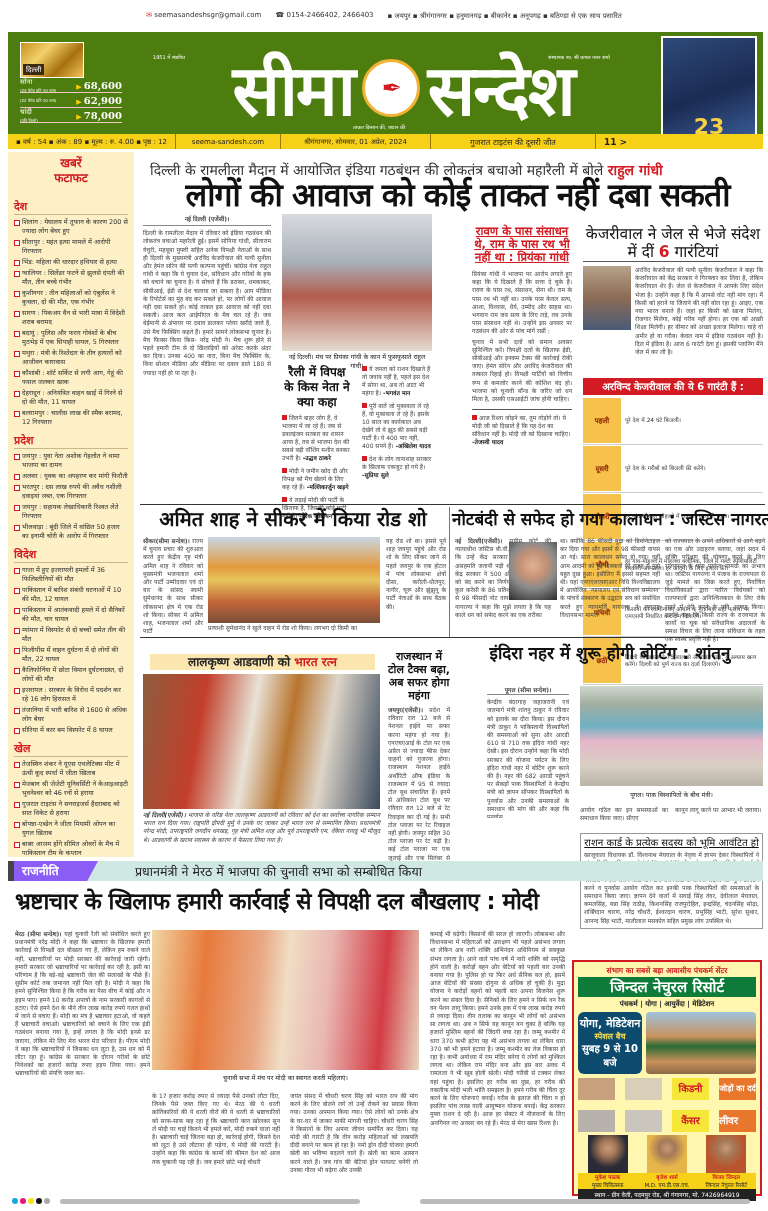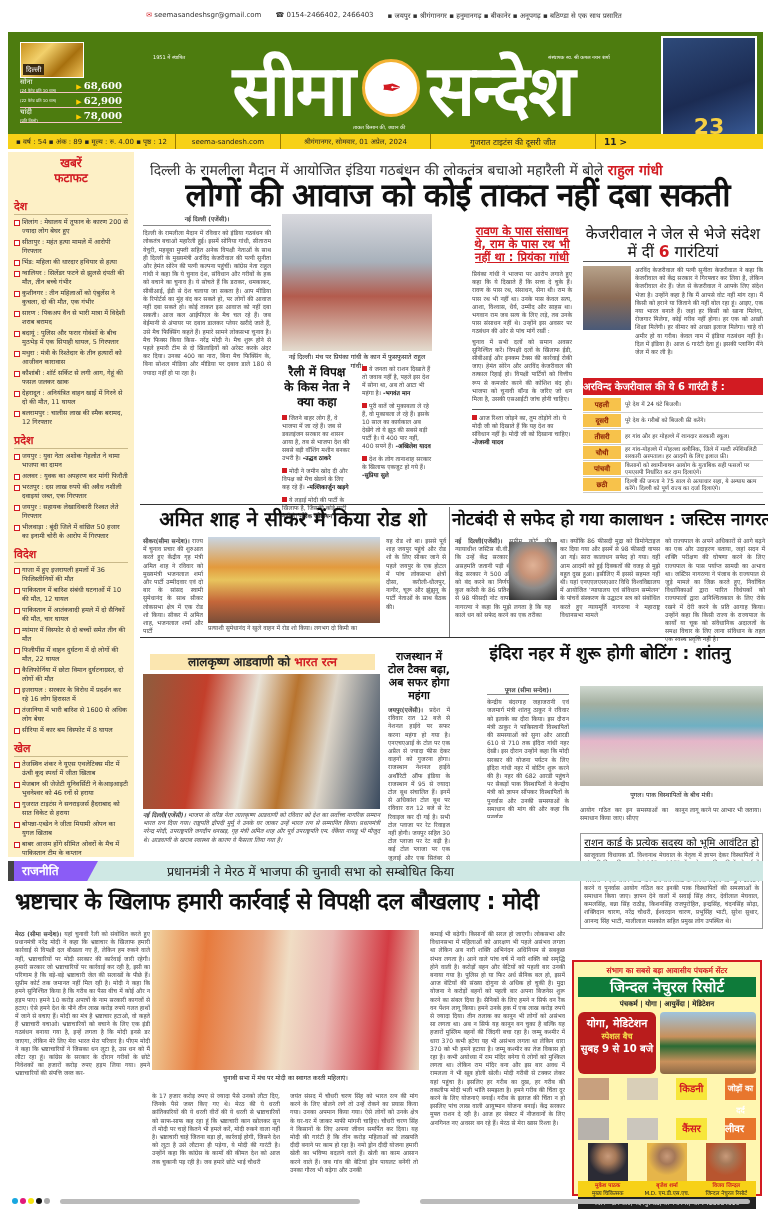--- a/index.html
+++ b/index.html
@@ -30,31 +30,31 @@
 .kicker b{color:#d21b22}
 .head1{position:absolute;top:172px;left:150px;width:615px;text-align:center;font-size:32px;font-weight:bold;color:#111;letter-spacing:-1px;white-space:nowrap}
 .txt{font-size:6px;line-height:8.2px;color:#444;text-align:justify}
 .col{position:absolute}
 .photo{position:absolute;background:#bbb}
 .caption{font-size:6.3px;color:#222;text-align:center}
 .rule{position:absolute;background:#333;height:1px}
 .redh{color:#d21b22;font-weight:bold;font-size:11.5px;text-align:center;text-decoration:underline;line-height:13px}
 .blackh{color:#111;font-weight:bold;text-align:center;font-size:15px;line-height:17px}
 .gtable{position:absolute;left:583px;top:378px;width:180px}
-.gtitle{background:#d21b22;color:#fff;font-weight:bold;font-size:10px;text-align:left;height:17px;line-height:17px;margin-bottom:2px}
+.gtitle{background:#d21b22;color:#fff;font-weight:bold;font-size:10px;text-align:center;height:17px;line-height:17px;margin-bottom:2px}
 .grow2{display:flex;align-items:center;border-bottom:1px solid #ccc;min-height:14px}
-.grow2 .lbl{width:38px;background:#f7c24b;color:#8a1a00;font-weight:bold;font-size:7px;text-align:center;margin:1px 4px 1px 0;padding:2px 0}
+.grow2 .lbl{width:38px;background:#f7c24b;color:#8a1a00;font-weight:bold;font-size:7px;text-align:center;margin:1px 4px 1px 0;padding:18px 0}
 .grow2 .val{font-size:5.8px;color:#333;flex:1;line-height:7px}
 .quote{font-size:6px;line-height:8px;color:#444;margin-bottom:5px}
 .quote:before{content:"";display:inline-block;width:5px;height:5px;background:#d21b22;margin-right:2px}
 .quote b{color:#222}
 .band{position:absolute;top:861px;left:8px;width:755px;height:20px;background:#cfe8e4}
 .rajtag{position:absolute;top:861px;left:8px;width:90px;height:20px;background:#8b5cf6;color:#fff;font-weight:bold;font-size:12px;line-height:20px;padding-left:14px;clip-path:polygon(0 0,100% 0,88% 100%,0 100%)}
 .rajtag:before{content:"";position:absolute;left:0;top:0;width:6px;height:20px;background:#444}
-.bandtxt{position:absolute;top:863px;left:167px;font-size:12.5px;color:#222}
+.bandtxt{position:absolute;top:863px;left:135px;font-size:12.5px;color:#222}
 .head2{position:absolute;top:885px;left:15px;font-size:22.5px;font-weight:bold;color:#111;white-space:nowrap;letter-spacing:-0.5px}
 .ad{position:absolute;left:572px;top:960px;width:190px;height:236px;border:2px solid #d21b22;background:#fff6b0}
 .colorbar{position:absolute;top:1199px;height:5px;background:#bbb;border-radius:3px}
 .dot{position:absolute;top:1198px;width:6px;height:6px;border-radius:50%}
 </style>
 </head>
 <body>
 
 <div class="topline">
   <span><span style="color:#d21b22">✉</span> <span>seemasandeshsgr@gmail.com</span></span>
@@ -294,28 +294,28 @@
   </div>
 <div class="col" style="left:430px;top:930px;width:135px">
     <div class="txt" style="height:262px;overflow:hidden">कमाई भी बढ़ेगी। किसानों की सरल हो जाएगी। लोकसभा और विधानसभा में महिलाओं को आरक्षण भी पहले असंभव लगता था लेकिन अब नारी शक्ति अभिनंदन अधिनियम से सबकुछ संभव लगता है। आने वाले पांच वर्ष में नारी शक्ति को समृद्धि होने वाली है। करोड़ों बहन और बेटियों को पहली बार उनकी बनाया गया है। पुलिस हो या फिर अर्ध सैनिक बल हो, इसमें आज बेटियों की संख्या दोगुना से अधिक हो चुकी है। मुद्रा योजना ने करोड़ों बहनों को पहली बार अपना बिजनेस शुरू करने का संबल दिया है। सैनिकों के लिए हमने न सिर्फ वन रैंक वन पेंशन लागू किया। हमने उनके हक में एक लाख करोड़ रुपये से ज्यादा दिया। तीन तलाक का कानून भी लोगों को असंभव सा लगता था। अब न सिर्फ यह कानून बन चुका है बल्कि यह हजारों मुस्लिम बहनों की जिंदगी बचा रहा है। जम्मू कश्मीर में धारा 370 कभी हटेगा यह भी असंभव लगता था लेकिन धारा 370 को भी हमने हटाया है। जम्मू कश्मीर का तेज विकास हो रहा है। कभी अयोध्या में राम मंदिर बनेगा ये लोगों को मुश्किल लगता था। लेकिन राम मंदिर बना और इस बार अवध में रामलला ने भी खूब होली खेली। मोदी गरीबी से टक्कर लेकर यहां पहुंचा है। इसलिए हर गरीब का दुख, हर गरीब की तकलीफ मोदी भली भांति समझता है। हमने गरीब की चिंता दूर करने के लिए योजनाएं बनाईं। गरीब के इलाज की चिंता न हो इसलिए पांच लाख वाली आयुष्मान योजना बनाई। केंद्र सरकार मुफ्त राशन दे रही है। आज हर सेक्टर में नौजवानों के लिए अनगिनत नए अवसर बन रहे हैं। मेरठ से मेरा खास रिश्ता है।</div>
   </div>
 
 <div class="ad">
   <div style="color:#d21b22;font-weight:bold;font-size:7.5px;text-align:center;margin-top:3px">संभाग का सबसे बड़ा आवासीय पंचकर्म सेंटर</div>
   <div style="background:#0e7b3a;color:#fff;font-weight:bold;font-size:15px;text-align:center;margin:2px 4px;line-height:20px">जिन्दल नेचुरल रिसोर्ट</div>
   <div style="font-weight:bold;font-size:7px;text-align:center">पंचकर्म | योगा | आयुर्वेदा | मेडिटेशन</div>
   <div style="display:flex;gap:4px;margin:4px">
-    <div style="width:78px;height:62px;background:#b91c1c;border-radius:6px;color:#fff;text-align:center;padding-top:3px">
+    <div style="width:64px;height:62px;background:#0c4a6e;border-radius:6px;color:#fff;text-align:center;padding-top:3px">
       <div style="font-weight:bold;font-size:11px">योगा, मेडिटेशन</div>
       <div style="color:#f7e04d;font-weight:bold;font-size:8px">स्पेशल बैच</div>
       <div style="font-weight:bold;font-size:10px">सुबह 9 से 10 बजे</div>
     </div>
     <div style="flex:1;height:62px;background:linear-gradient(180deg,#9ec3dd 0%,#c8905b 40%,#2a6b34 55%,#c8905b 80%,#8b6946 100%);border-radius:4px"></div>
   </div>
-  <div style="display:grid;grid-template-columns:1fr 1fr 1fr 1fr;gap:18px;margin:0 4px">
+  <div style="display:grid;grid-template-columns:1fr 1fr 1fr 1fr;gap:10px;margin:0 4px">
     <div style="height:22px;background:#c8a07e"></div>
     <div style="height:22px;background:#d9cfb8"></div>
     <div style="height:22px;background:#f7e63a;color:#d21b22;font-weight:bold;font-size:10px;text-align:center;line-height:22px">किडनी</div>
     <div style="height:22px;background:#e8762d;color:#fff;font-weight:bold;font-size:8px;text-align:center;line-height:22px">जोड़ों का दर्द</div>
     <div style="height:22px;background:#b7b2ac"></div>
     <div style="height:22px;background:#cbc6bd"></div>
     <div style="height:22px;background:#f7e63a;color:#d21b22;font-weight:bold;font-size:10px;text-align:center;line-height:22px">कैंसर</div>
     <div style="height:22px;background:#e8762d;color:#fff;font-weight:bold;font-size:10px;line-height:22px">लीवर</div>
   </div>
   <div style="display:flex;justify-content:space-around;margin:3px 4px 0;height:38px">

